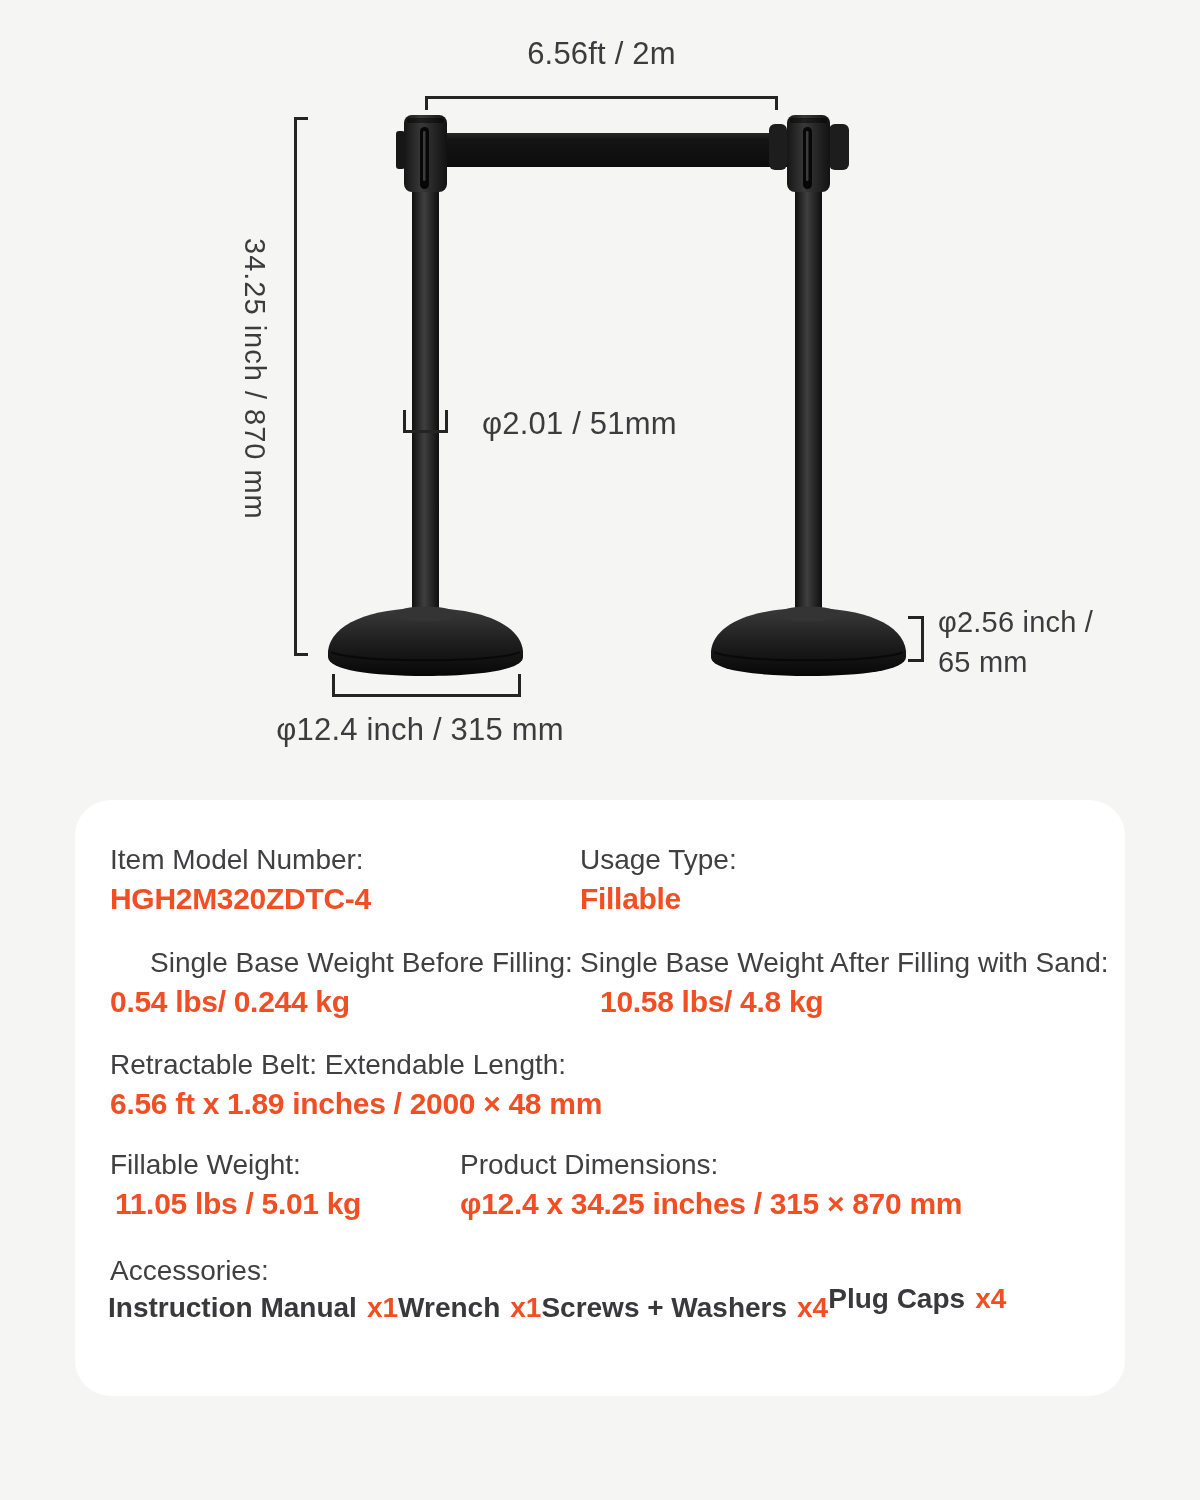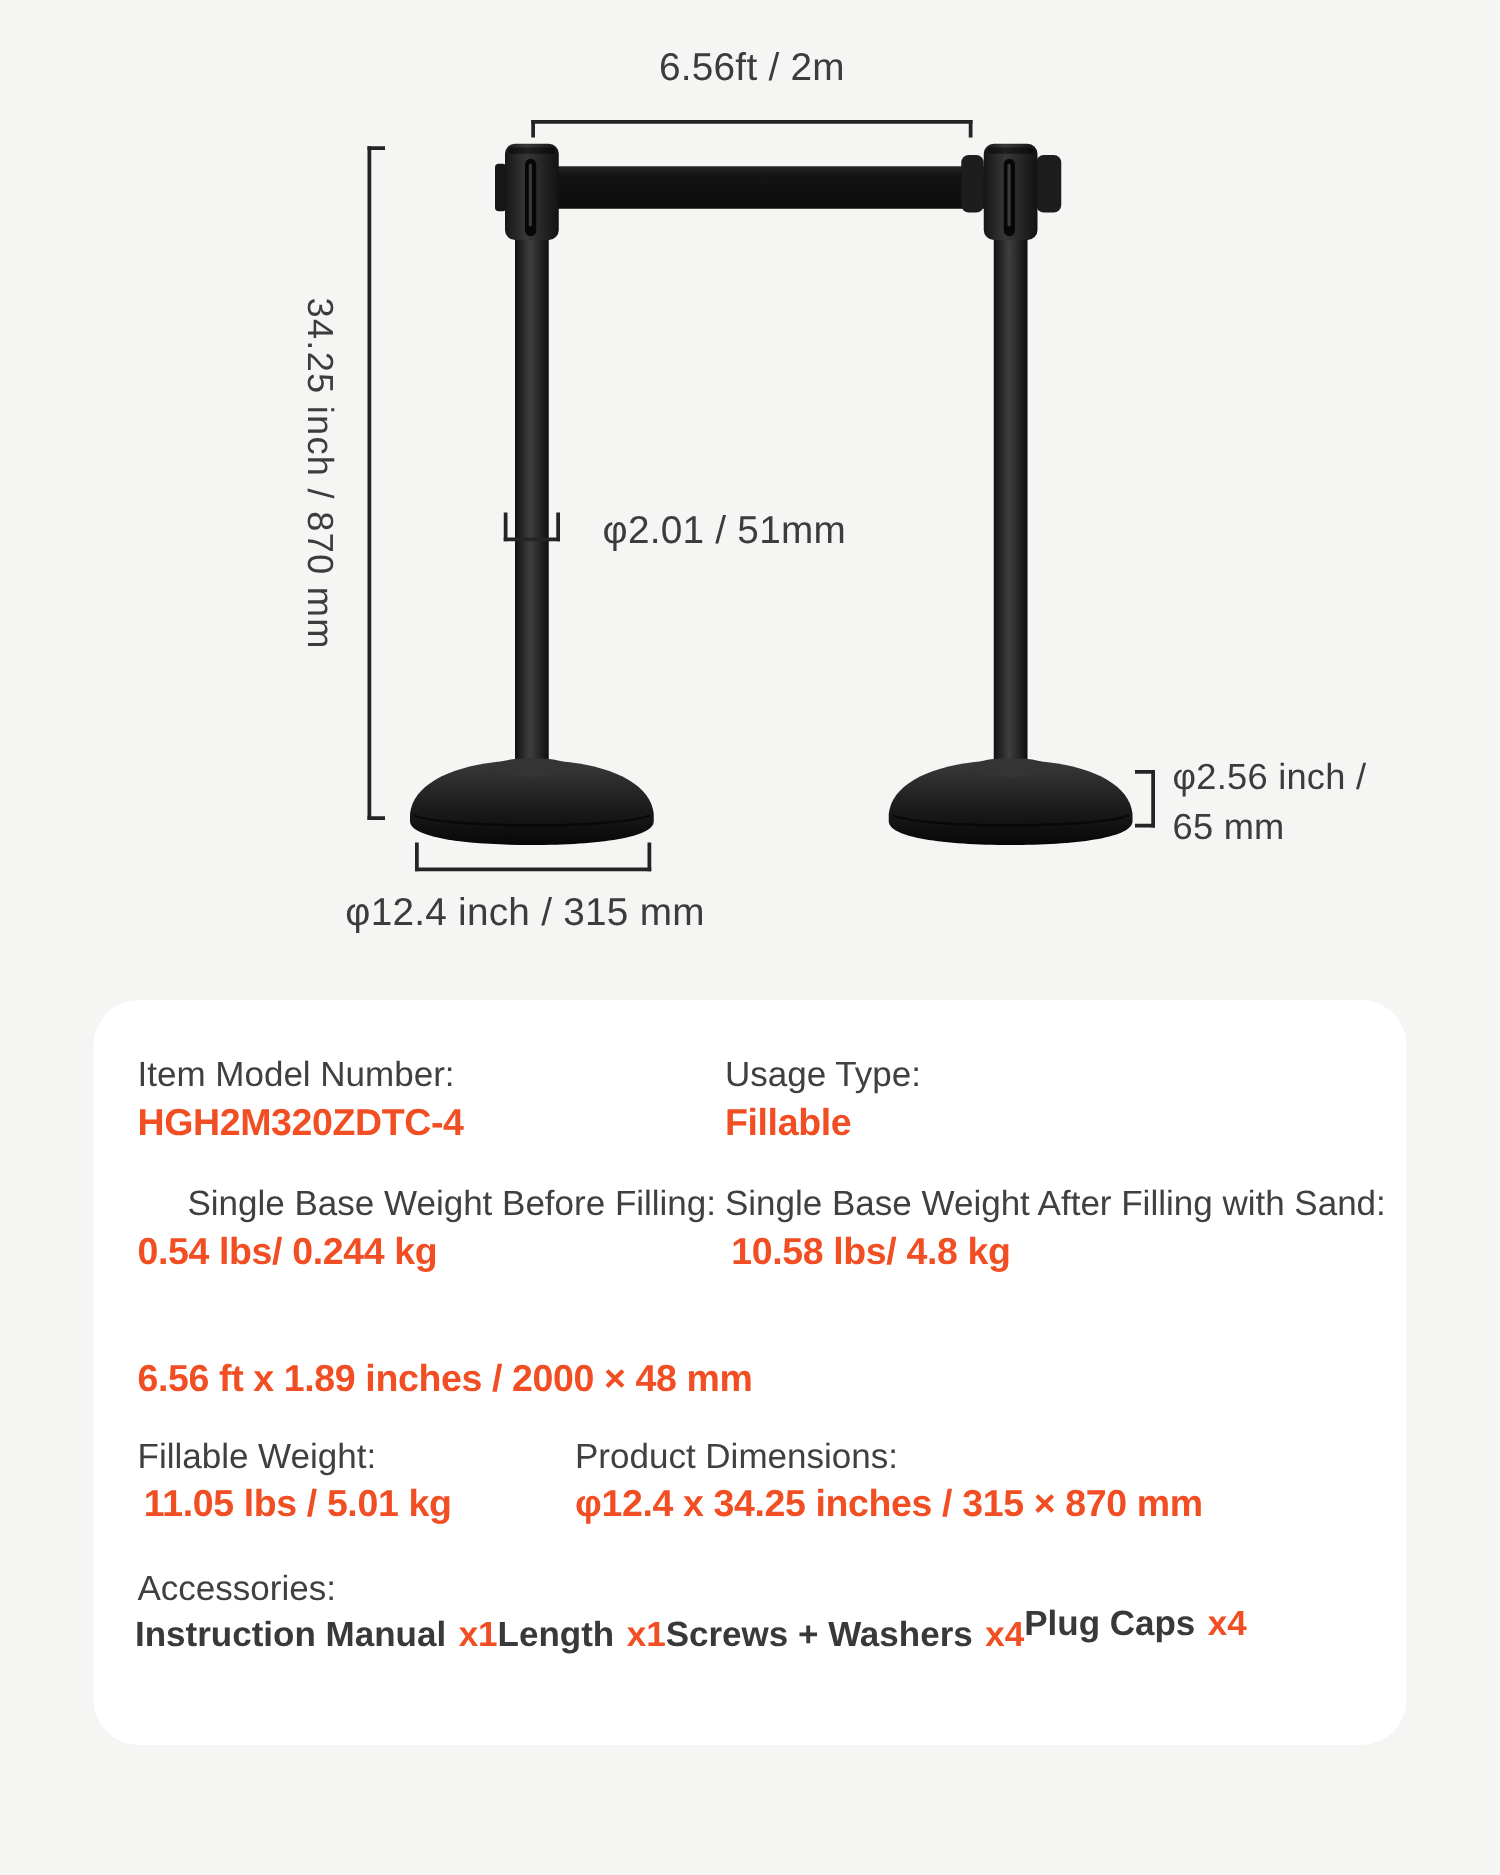--- a/index.html
+++ b/index.html
@@ -149,36 +149,37 @@
 <div class="spec-panel">
 
   <div class="spec-label" style="left:35px; top:44px;">Item Model Number:</div>
   <div class="spec-value" style="left:35px; top:82px;">HGH2M320ZDTC-4</div>
   <div class="spec-label" style="left:505px; top:44px;">Usage Type:</div>
   <div class="spec-value" style="left:505px; top:82px;">Fillable</div>
 
   <div class="spec-label" style="left:35px; top:147px;margin-left:40px;">Single Base Weight Before Filling:</div>
   <div class="spec-value" style="left:35px; top:185px;">0.54 lbs/ 0.244 kg</div>
   <div class="spec-label" style="left:505px; top:147px;">Single Base Weight After Filling with Sand:</div>
-  <div class="spec-value" style="left:510px; top:185px;">10.58 lbs/ 4.8 kg</div>
+  <div class="spec-value" style="left:525px; top:185px;">10.58 lbs/ 4.8 kg</div>
 
+  <div class="spec-label" style="left:35px; top:249px;">Retractable Belt: Extendable Length:</div>
   <div class="spec-value" style="left:35px; top:287px;">6.56 ft x 1.89 inches / 2000 × 48 mm</div>
 
   <div class="spec-label" style="left:35px; top:349px;">Fillable Weight:</div>
   <div class="spec-value" style="left:40px; top:387px;">11.05 lbs / 5.01 kg</div>
   <div class="spec-label" style="left:385px; top:349px;">Product Dimensions:</div>
   <div class="spec-value" style="left:385px; top:387px;">φ12.4 x 34.25 inches / 315 × 870 mm</div>
 
   <div class="spec-label" style="left:35px; top:455px;">Accessories:</div>
   <div class="acc-row">
     <div class="acc-item">
       <span>Instruction Manual</span><span class="qty">x1</span>
     </div>
     <div class="acc-item">
-      <span>Length</span><span class="qty">x1</span>
+      <span>Wrench</span><span class="qty">x1</span>
     </div>
     <div class="acc-item">
       <span>Screws + Washers</span><span class="qty">x4</span>
     </div>
     <div class="acc-item raised">
       <span>Plug Caps</span><span class="qty">x4</span>
     </div>
   </div>
 </div>
 

